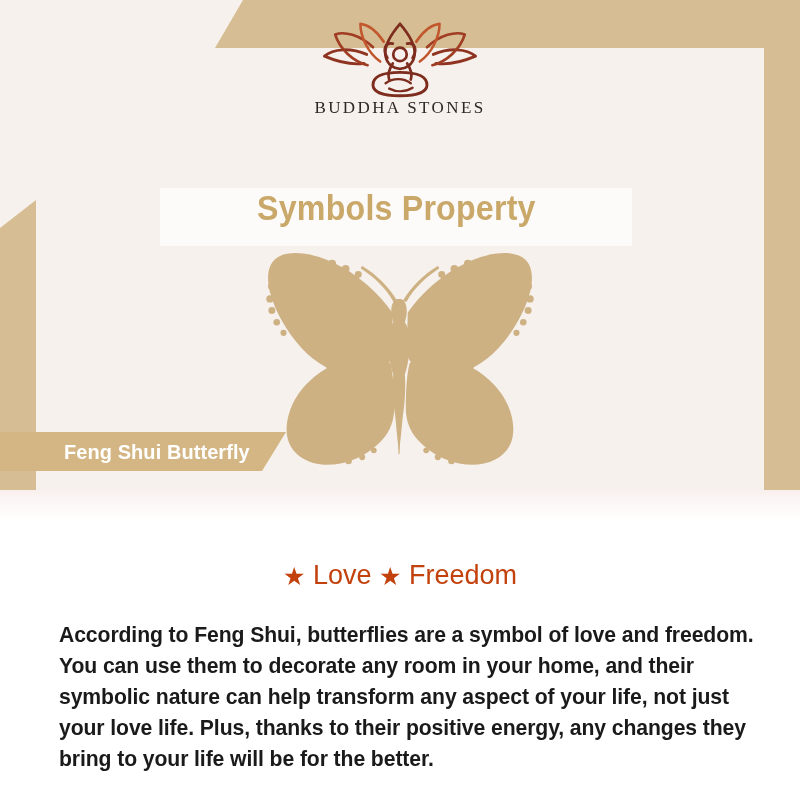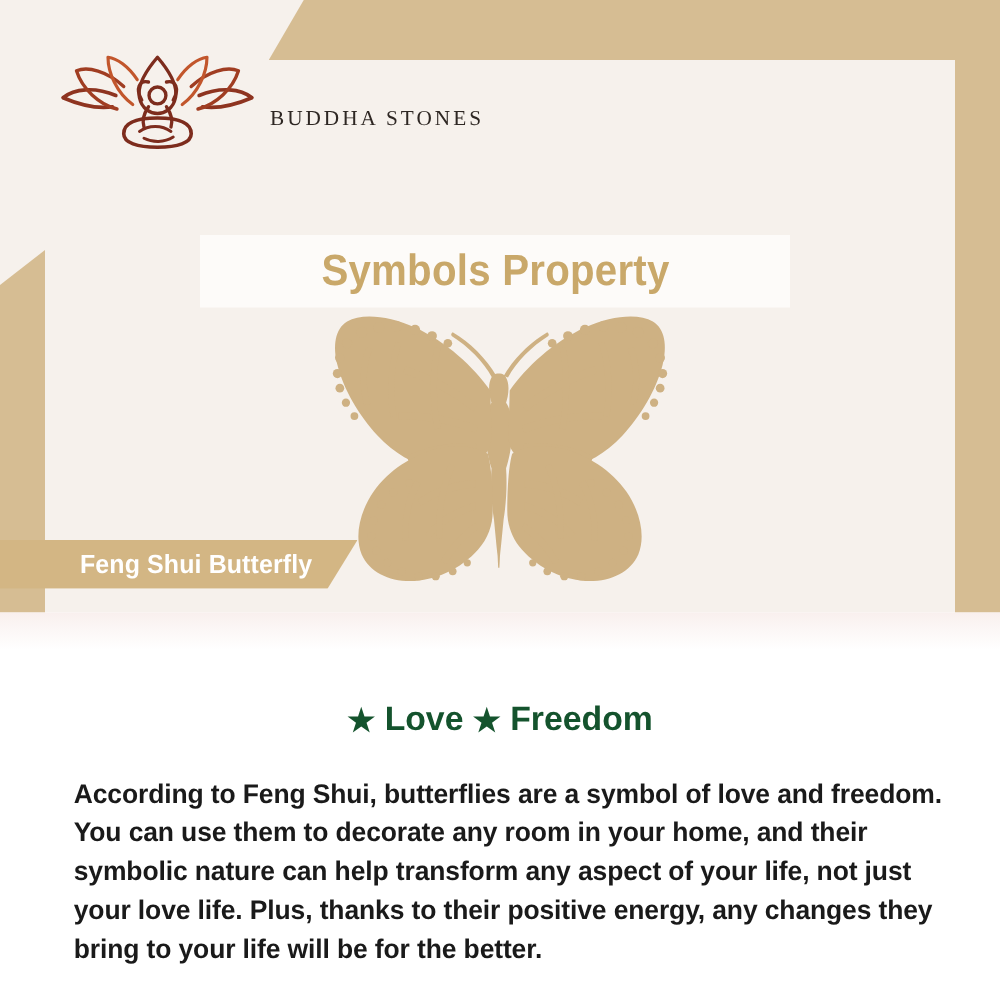--- a/index.html
+++ b/index.html
@@ -71,21 +71,21 @@
   }
 
   
   .header {
     position: absolute;
     left: 0;
     right: 0;
     top: 0;
     height: 92px;
     display: flex;
-    flex-direction: row;
+    flex-direction: column;
     align-items: center;
     justify-content: flex-start;
   }
   .logo-wrap {
     width: 180px;
     height: 74px;
     display: block;
     margin-top: -26px;
   }
   .brand-name {
@@ -99,21 +99,20 @@
 
   
   .title-band {
     position: absolute;
     left: 124px;
     top: 140px;
     width: 472px;
     height: 58px;
     background: #fdfbf9;
     display: flex;
-    align-items: center;
     justify-content: center;
   }
   .title-text {
     font-family: "Liberation Sans Narrow", "Liberation Sans", sans-serif;
     font-weight: bold;
     font-size: 35px;
     color: #c9a86a;
     letter-spacing: 0.2px;
     transform: scaleX(0.92);
   }
@@ -174,23 +173,23 @@
     height: 30px;
     background: linear-gradient(to bottom, #f9f0ee 0%, #ffffff 100%);
   }
   .subhead {
     position: absolute;
     left: 0;
     right: 0;
     top: 72px;
     text-align: center;
     font-family: "Liberation Sans Narrow", "Liberation Sans", sans-serif;
-    font-weight: bold;
+    font-weight: normal;
     font-size: 27px;
-    color: #14532d;
+    color: #c2410c;
     letter-spacing: 0px;
     line-height: 1;
   }
   .subhead .star {
     font-size: 25px;
     vertical-align: -1px;
   }
   .body-text {
     position: absolute;
     left: 59px;

